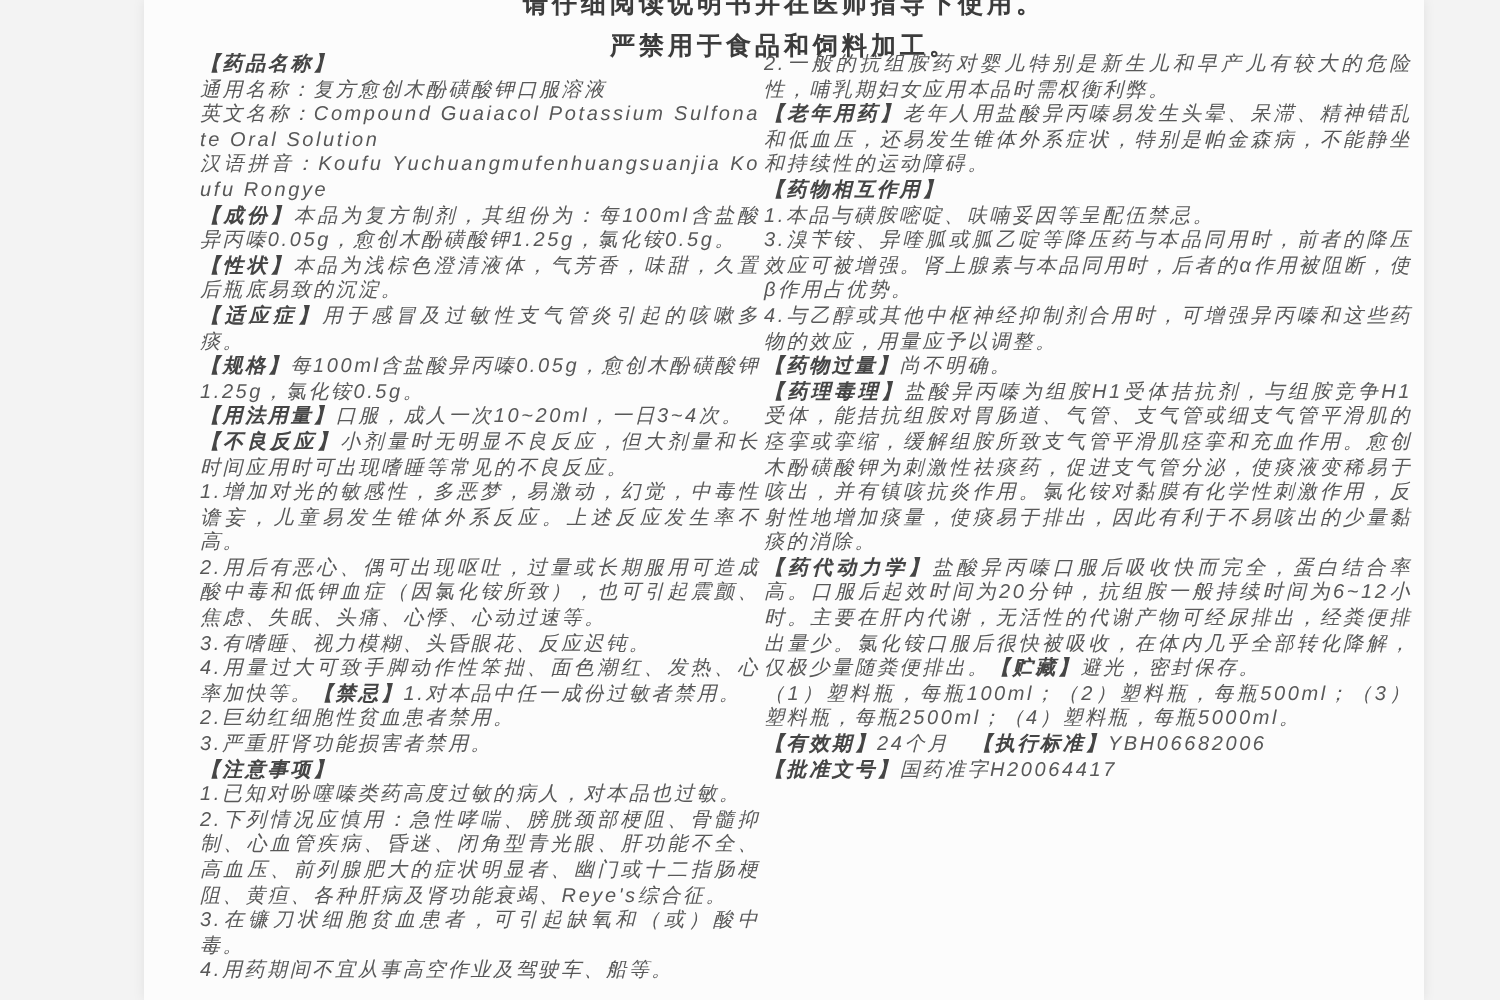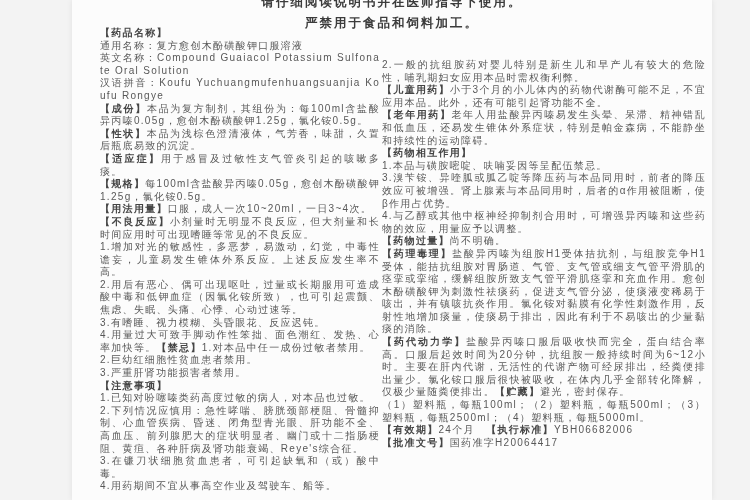--- a/index.html
+++ b/index.html
@@ -34,22 +34,22 @@
     top: 27px;
     color: #585858;
     font-size: 10px;
     line-height: 12.6px;
     letter-spacing: 1.3px;
     text-align: justify;
     word-break: break-all;
     filter: blur(0.25px);
   }
   .col-left  { left: 28px;  width: 280px; }
-  .col-right { left: 310px; width: 324px; margin-top: 32px; }
-  .para { margin: 0; }
+  .col-right { left: 310px; width: 324px; }
+  .para { margin: 0; font-style: italic; }
   .b { font-weight: bold; color: #454545; }
 </style>
 </head>
 <body>
 
 <div class="paper">
 
   <div class="header">
     <div class="hline">请仔细阅读说明书并在医师指导下使用。</div>
     <div class="hline">严禁用于食品和饲料加工。</div>
@@ -99,21 +99,20 @@
       <p class="para"><span>3.在镰刀状细胞贫血患者，可引起缺氧和（或）酸中毒。</span></p>
 
       <p class="para"><span>4.用药期间不宜从事高空作业及驾驶车、船等。</span></p>
 
     </div>
 
   <div class="col col-right">
 
       <p class="para"><span>2.一般的抗组胺药对婴儿特别是新生儿和早产儿有较大的危险性，哺乳期妇女应用本品时需权衡利弊。</span></p>
 
-      <p class="para"><span class="b">【儿童用药】</span><span>小于3个月的小儿体内的药物代谢酶可能不足，不宜应用本品。此外，还有可能引起肾功能不全。</span></p>
 
       <p class="para"><span class="b">【老年用药】</span><span>老年人用盐酸异丙嗪易发生头晕、呆滞、精神错乱和低血压，还易发生锥体外系症状，特别是帕金森病，不能静坐和持续性的运动障碍。</span></p>
 
       <p class="para"><span class="b">【药物相互作用】</span></p>
 
       <p class="para"><span>1.本品与磺胺嘧啶、呋喃妥因等呈配伍禁忌。</span></p>
 
 
       <p class="para"><span>3.溴苄铵、异喹胍或胍乙啶等降压药与本品同用时，前者的降压效应可被增强。肾上腺素与本品同用时，后者的α作用被阻断，使β作用占优势。</span></p>
 

